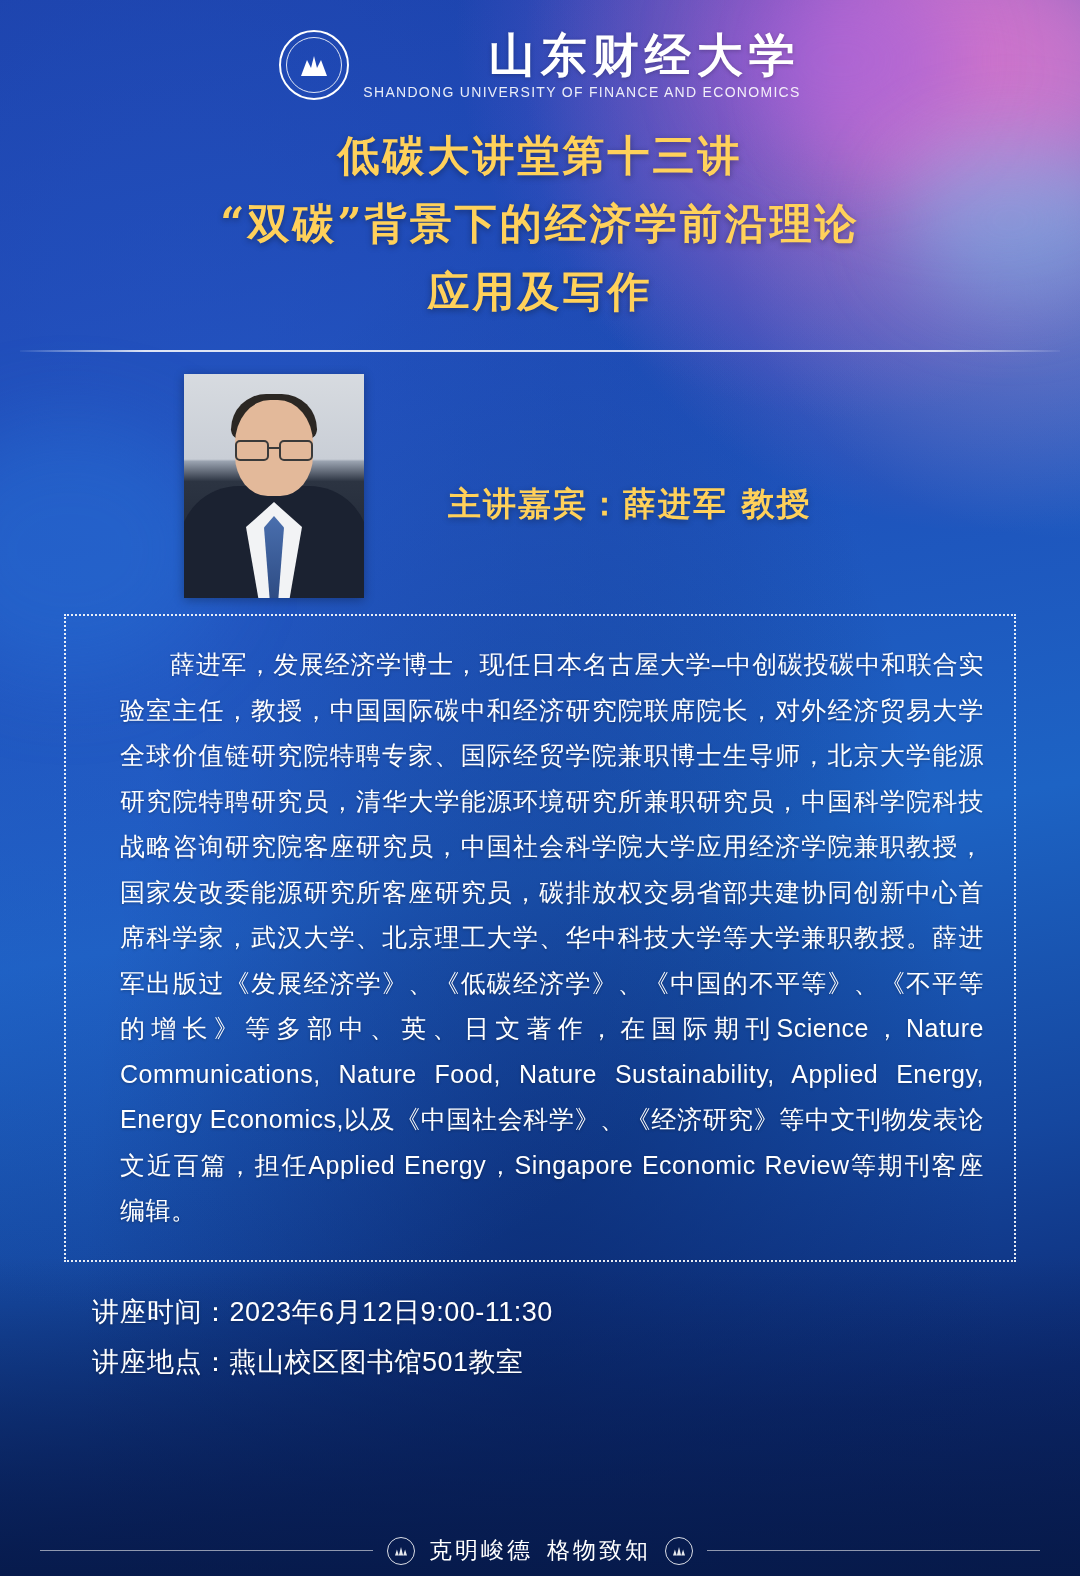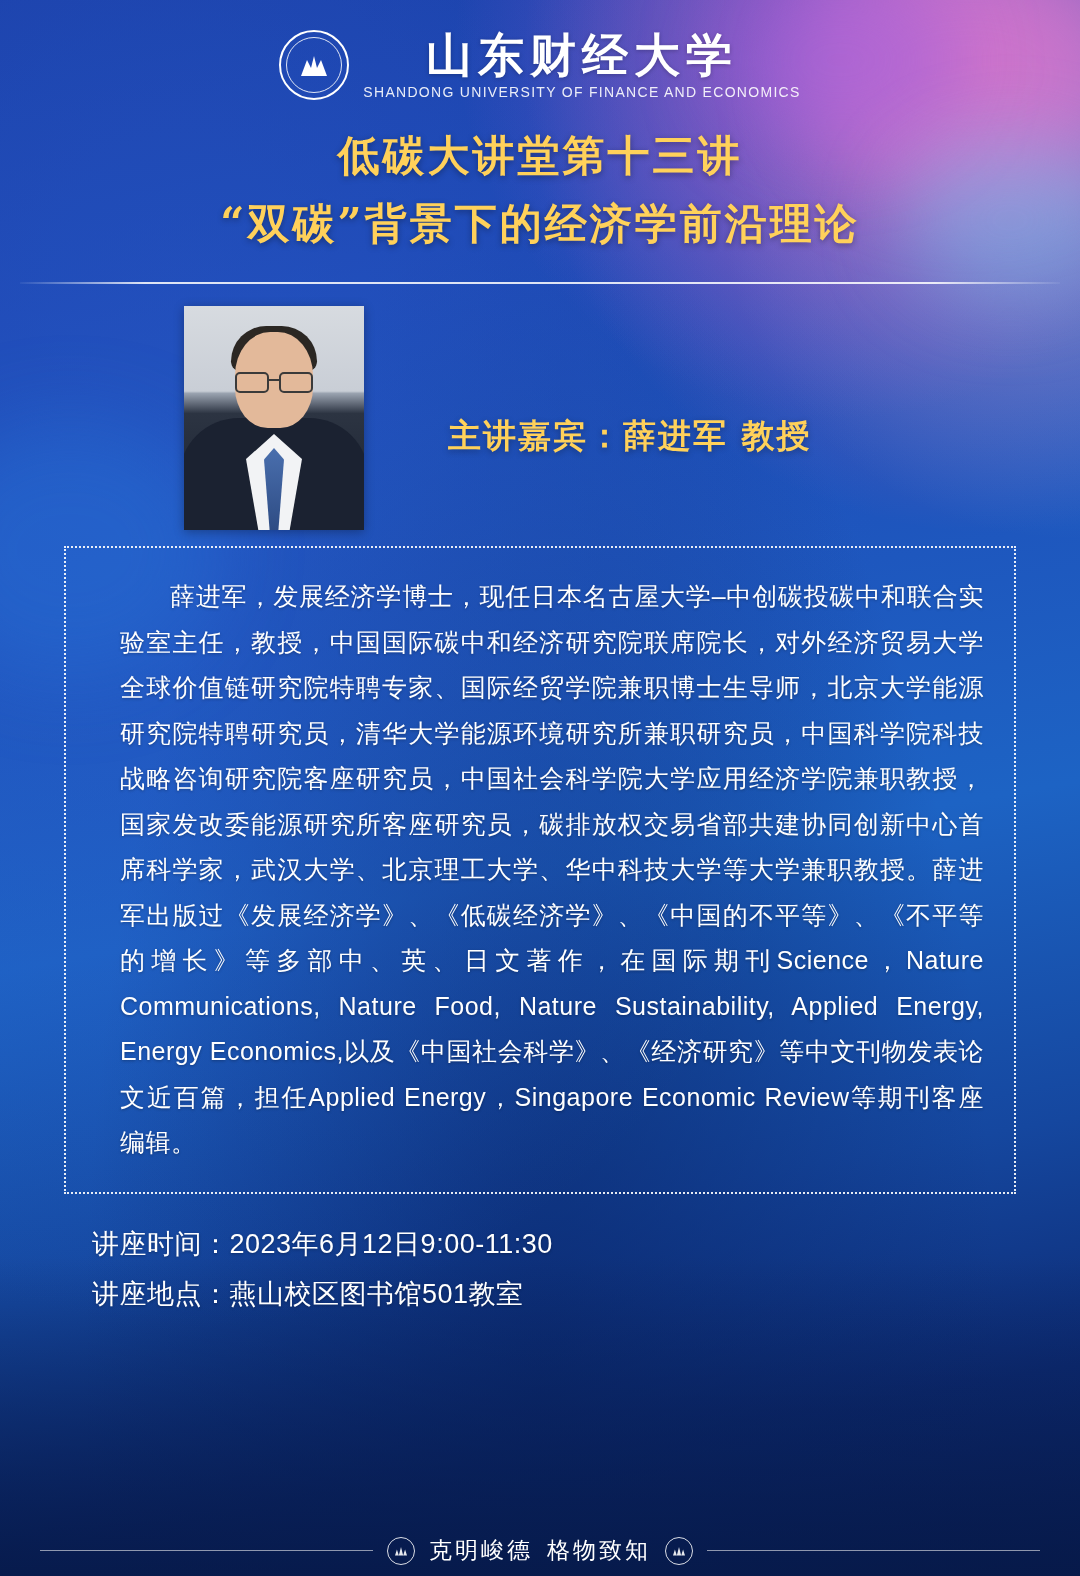--- a/index.html
+++ b/index.html
@@ -78,21 +78,21 @@
     position: absolute;
     left: 50%;
     top: 50%;
     transform: translate(-50%,-50%);
     width: 30px;
     height: 26px;
   }
   .logo-text-block {
     display: flex;
     flex-direction: column;
-    align-items: center;
+    align-items: flex-end;
     line-height: 1;
   }
   .logo-cn {
     color: #ffffff;
     font-family: "DejaVu Serif", serif;
     font-size: 46px;
     letter-spacing: 6px;
     font-weight: bold;
     text-shadow: 0 1px 4px rgba(0,0,0,0.25);
   }
@@ -320,20 +320,21 @@
       </div>
       <div class="logo-text-block">
         <div class="logo-cn">山东财经大学</div>
         <div class="logo-en">SHANDONG UNIVERSITY OF FINANCE AND ECONOMICS</div>
       </div>
     </div>
 
     <div class="title-wrap">
       <div class="title-line">低碳大讲堂第十三讲</div>
       <div class="title-line">“双碳”背景下的经济学前沿理论</div>
+      <div class="title-line">应用及写作</div>
     </div>
 
     <div class="rule"></div>
 
     <div class="speaker-row">
       <div class="portrait">
         <div class="body"></div>
         <div class="shirt"></div>
         <div class="tie"></div>
         <div class="hair"></div>

